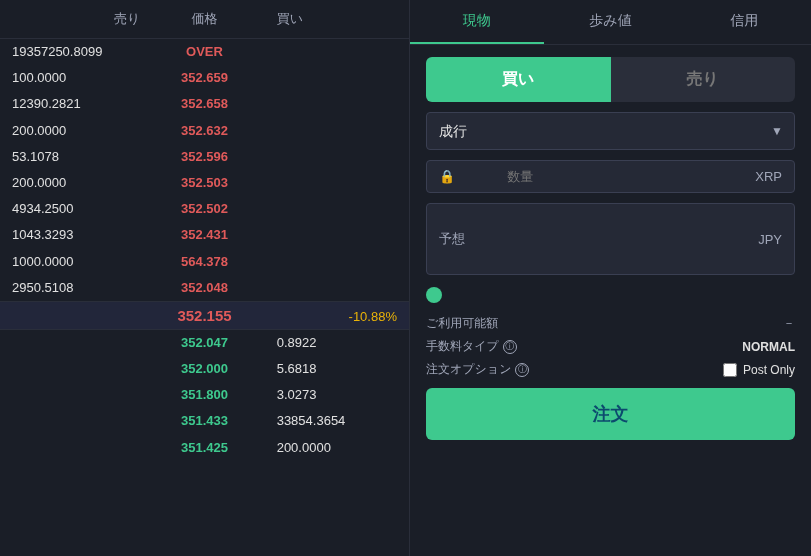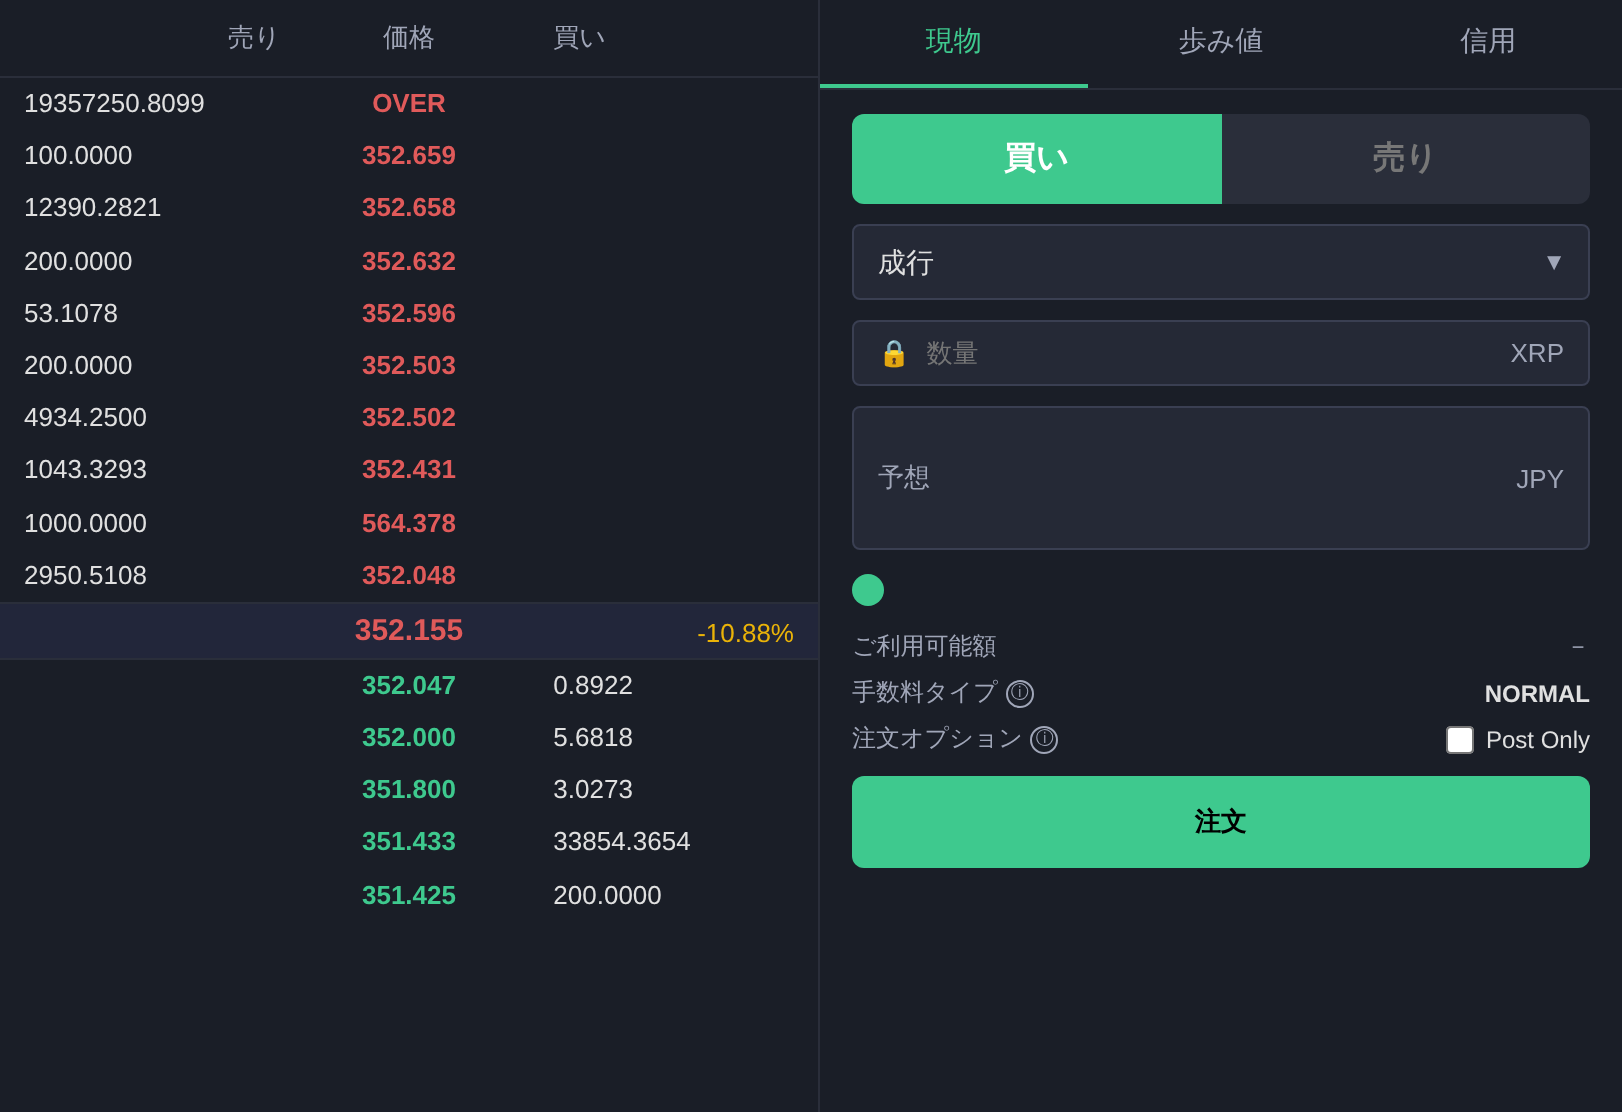--- a/index.html
+++ b/index.html
@@ -199,20 +199,21 @@
       font-size: 13px;
     }
 
     .input-row input {
       flex: 1;
       background: transparent;
       border: none;
       color: #22c55e;
       font-size: 13px;
       outline: none;
+      margin-left: 44px;
     }
 
     .input-row .unit {
       color: #a0a6b8;
       font-size: 13px;
     }
 
     .yoso-row {
       display: flex;
       align-items: center;
@@ -307,25 +308,25 @@
       font-size: 12px;
     }
 
     .available-value {
       color: #a0a6b8;
       font-size: 12px;
     }
 
     .btn-order {
       background: #3ec98e;
-      color: #000000;
+      color: #0c4a6e;
       border: none;
       border-radius: 6px;
       padding: 14px;
-      font-size: 13px;
+      font-size: 18px;
       font-weight: 700;
       cursor: pointer;
       width: 100%;
       margin-top: auto;
     }
   </style>
 </head>
 <body>
 
 <div class="order-book">

